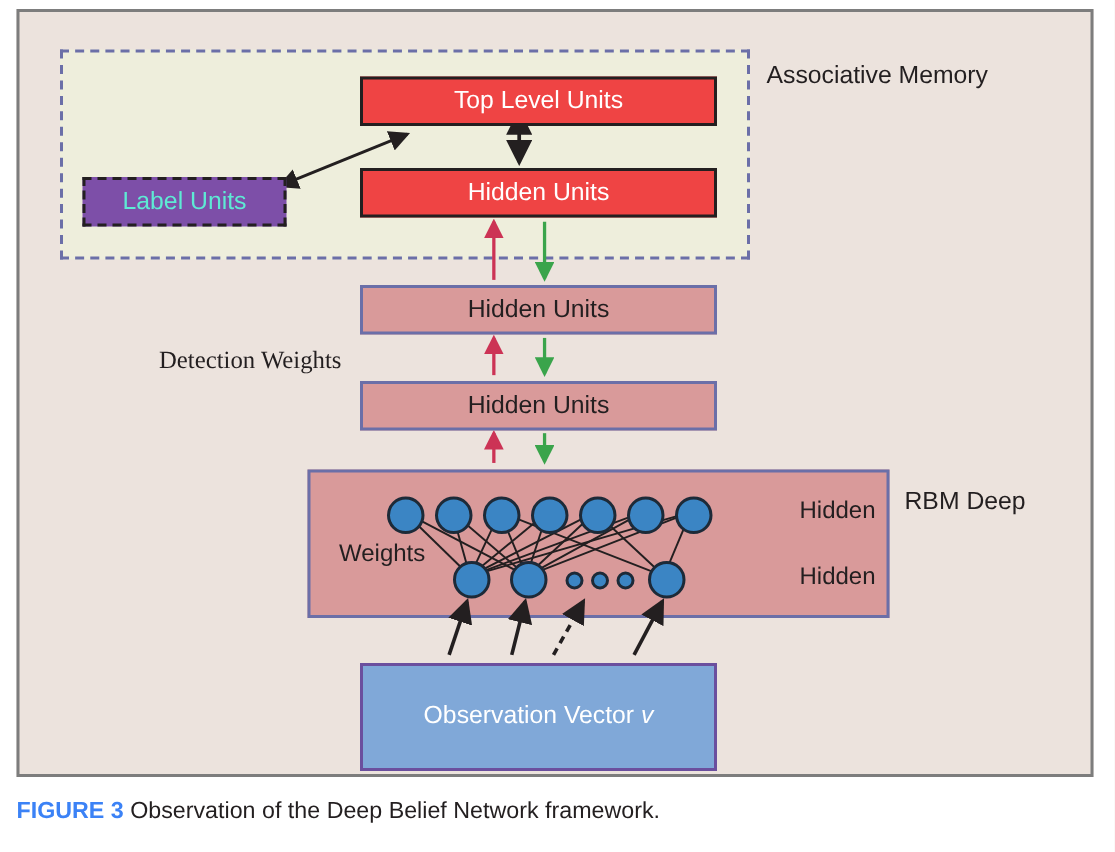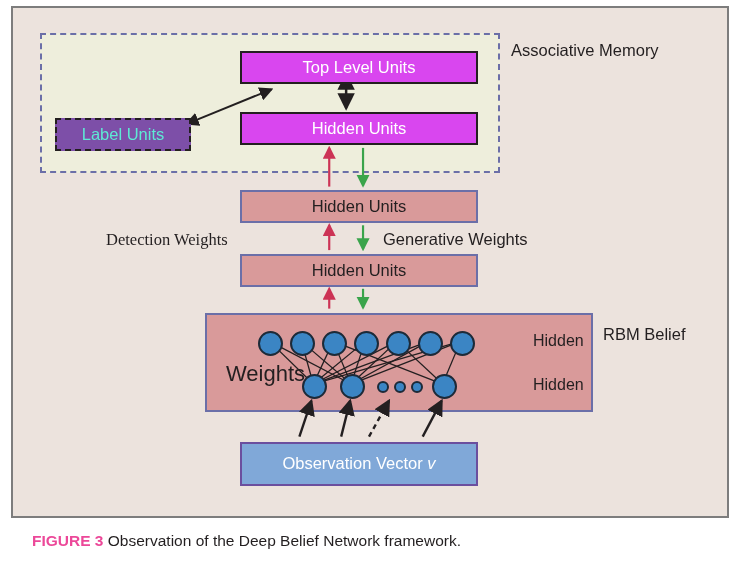--- a/index.html
+++ b/index.html
@@ -68,21 +68,21 @@
     position: absolute;
     box-sizing: border-box;
     display: flex;
     align-items: center;
     justify-content: center;
     text-align: center;
     line-height: 1.18;
   }
 
   .teal-box {
-    background: #d946ef;
+    background: #ef4444;
     border: 2px solid #231f20;
     color: #ffffff;
     font-size: 16.5px;
   }
 
   .pink-box {
     background: #d99a9a;
     border: 2px solid #6b6fa8;
     color: #231f20;
     font-size: 16.5px;
@@ -102,21 +102,21 @@
     font-size: 16.5px;
     flex-direction: column;
   }
 
   
   #top-level-units   { left: 227px; top: 43px;  width: 238px; height: 33px; }
   #assoc-hidden-units{ left: 227px; top: 104px; width: 238px; height: 33px; }
   #label-units       { left: 42px;  top: 110px; width: 136px; height: 33px; }
   #hidden-units-2    { left: 227px; top: 182px; width: 238px; height: 33px; }
   #hidden-units-1    { left: 227px; top: 246px; width: 238px; height: 33px; }
-  #observation-vector{ left: 227px; top: 434px; width: 238px; height: 44px; }
+  #observation-vector{ left: 227px; top: 434px; width: 238px; height: 72px; }
 
   
   #rbm-layer {
     position: absolute;
     left: 192px;
     top: 305px;
     width: 388px;
     height: 99px;
     background: #d99a9a;
     border: 2px solid #6b6fa8;
@@ -136,21 +136,21 @@
     color: #231f20;
     white-space: nowrap;
     margin-left: 28px;
   }
   #rbm-hidden-label  { left: 492px; top: 324px; }
   #rbm-visible-label { left: 492px; top: 368px; }
   #rbm-weights-label {
     position: absolute;
     left: 213px;
     top: 353px;
-    font-size: 22px;
+    font-size: 16px;
     color: #231f20;
     white-space: nowrap;
   }
 
   
   .neuron {
     position: absolute;
     border-radius: 50%;
     background: #3b85c4;
     border: 2px solid #1d2a38;
@@ -173,38 +173,37 @@
   #figure-caption {
     position: absolute;
     left: 11px;
     top: 532px;
     width: 720px;
     font-size: 15.5px;
     color: #231f20;
     white-space: nowrap;
   }
   #figure-caption .caption-tag {
-    color: #ec4899;
+    color: #3b82f6;
     font-weight: bold;
-    margin-left: 21px;
   }
 
   .italic-var { font-style: italic; }
 </style>
 </head>
 <body>
 
 <div id="figure-frame">
   <div id="diagram-canvas">
 
     <div id="associative-memory-region"></div>
     <div id="associative-memory-label">Associative Memory</div>
 
     <div id="rbm-layer"></div>
-    <div id="rbm-layer-label">RBM Belief</div>
+    <div id="rbm-layer-label">RBM Deep</div>
     <div class="rbm-row-label" id="rbm-hidden-label">Hidden</div>
     <div class="rbm-row-label" id="rbm-visible-label">Hidden</div>
     <div id="rbm-weights-label">Weights</div>
 
     <svg id="connector-layer" viewBox="0 0 718 512" preserveAspectRatio="none">
       <defs>
         <marker id="arrow-black" markerWidth="7" markerHeight="7" refX="6" refY="3.5" orient="auto" markerUnits="strokeWidth">
           <path d="M0,0 L7,3.5 L0,7 z" fill="#231f20"></path>
         </marker>
         <marker id="arrow-black-start" markerWidth="7" markerHeight="7" refX="1" refY="3.5" orient="auto-start-reverse" markerUnits="strokeWidth">
@@ -299,20 +298,19 @@
     <div class="unit-box pink-box" id="hidden-units-1">Hidden Units</div>
 
     <div class="unit-box blue-box" id="observation-vector">
       <div>
         <span>Observation Vector </span><span class="italic-var">v</span>
       </div>
     </div>
 
     <div class="weights-caption" id="detection-weights-label">Detection Weights</div>
 
-    <div class="weights-caption" id="generative-weights-label">Generative Weights</div>
 
   </div>
 </div>
 
 <div id="figure-caption">
   <span class="caption-tag">FIGURE 3</span><span> Observation of the Deep Belief Network framework.</span>
 </div>
 
 </body></html>

